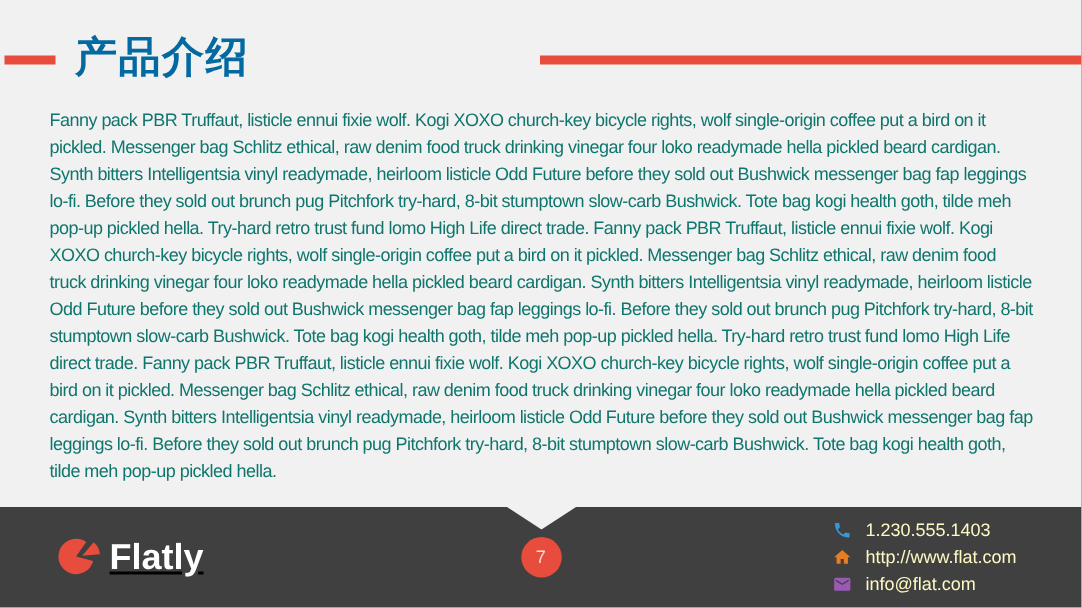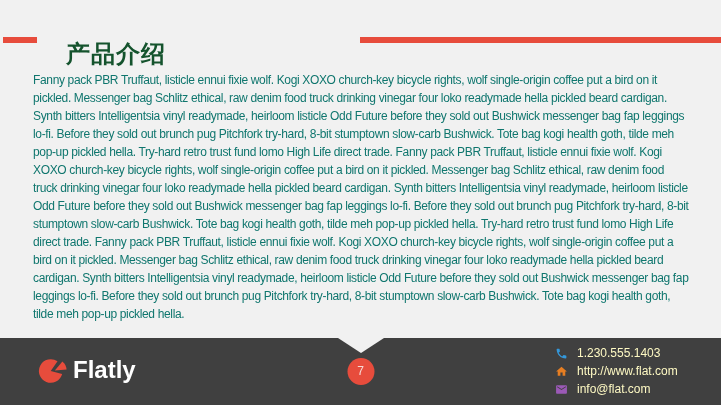--- a/index.html
+++ b/index.html
@@ -11,22 +11,22 @@
     font-family:"Liberation Sans", sans-serif;
     margin:0 auto;
   }
 
   
   .header-dash{
     position:absolute;left:3px;top:37px;
     width:34px;height:6px;background:#e74c3c;
   }
   .page-title{
-    position:absolute;left:50px;top:22px;margin:16px;
-    font-size:24px;font-weight:bold;color:#14532d;
+    position:absolute;left:50px;top:22px;margin:0;
+    font-size:28px;font-weight:bold;color:#0369a1;
     letter-spacing:1px;line-height:32px;
   }
   .header-rule{
     position:absolute;left:360px;right:0;top:37px;
     height:6px;background:#e74c3c;
   }
 
   
   .body-text{
     position:absolute;left:33px;top:71px;width:658px;margin:0;
@@ -47,21 +47,21 @@
     border-top:15px solid #f1f1f1;
   }
   .page-badge{
     position:absolute;top:20px;left:50%;transform:translateX(-50%);
     width:27px;height:27px;border-radius:50%;
     background:#e74c3c;color:#f7d9d4;
     font-size:12px;line-height:27px;text-align:center;
   }
   .logo{
     position:absolute;left:38px;top:18px;
-    display:flex;align-items:flex-start;gap:5px;
+    display:flex;align-items:flex-end;gap:5px;text-decoration:underline;
   }
   .logo-text{
     color:#ffffff;font-size:24px;font-weight:bold;letter-spacing:0;
   }
   .contacts{
     position:absolute;left:555px;top:6px;
     display:flex;flex-direction:column;justify-content:flex-start;
   }
   .contact-row{
     display:flex;align-items:center;gap:9px;height:18px;

